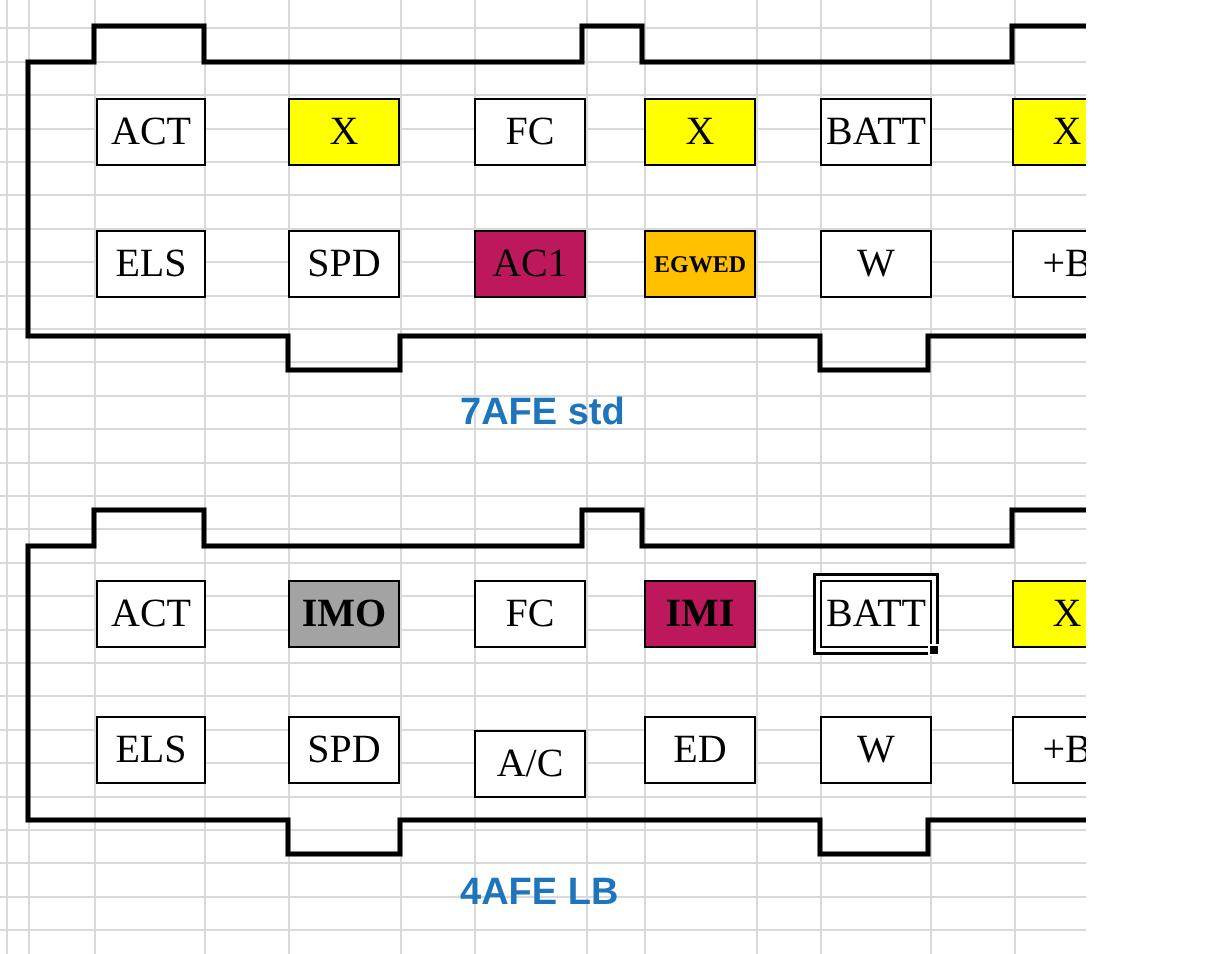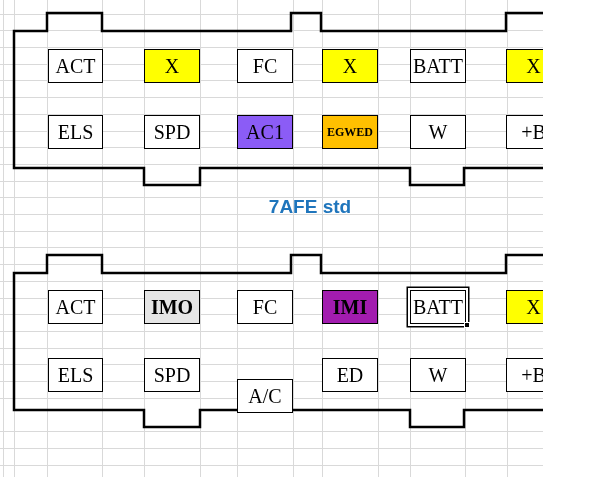--- a/index.html
+++ b/index.html
@@ -23,21 +23,21 @@
     font-size:20px;color:#000;white-space:nowrap;line-height:1;
   }
   .cell.bold{font-weight:bold;}
   .cell.two-line{flex-direction:row;font-size:12px;font-weight:bold;line-height:13px;}
   .cell.selected{box-shadow:0 0 0 2px #fff, 0 0 0 3.5px #000;}
   .handle{
     position:absolute;right:-5px;bottom:-5px;width:6px;height:6px;
     background:#000;border:1px solid #fff;box-sizing:border-box;z-index:4;
   }
   .caption{
-    position:absolute;left:230px;width:160px;z-index:3;text-align:center;
+    position:absolute;left:230px;width:160px;z-index:3;text-align:left;
     font-family:"Liberation Sans",sans-serif;font-weight:bold;font-size:19px;
     color:var(--blue);
   }
 </style>
 </head>
 <body>
 
 <div class="stage" style="--blue: #1F75BC; --grid: #D9D9D9;">
 
   <div class="hgrid"></div>
@@ -66,38 +66,39 @@
 
   <div id="cells-0">
       <div class="cell" style="left: 48px; top: 48.5px; width: 55px; height: 34px; background: rgb(255, 255, 255);">ACT</div>
       <div class="cell" style="left: 144px; top: 48.5px; width: 56px; height: 34px; background: rgb(255, 255, 0);">X</div>
       <div class="cell" style="left: 237px; top: 48.5px; width: 56px; height: 34px; background: rgb(255, 255, 255);">FC</div>
       <div class="cell" style="left: 322px; top: 48.5px; width: 56px; height: 34px; background: rgb(255, 255, 0);">X</div>
       <div class="cell" style="left: 410px; top: 48.5px; width: 56px; height: 34px; background: rgb(255, 255, 255);">BATT</div>
       <div class="cell" style="left: 506px; top: 48.5px; width: 55px; height: 34px; background: rgb(255, 255, 0);">X</div>
       <div class="cell" style="left: 48px; top: 115px; width: 55px; height: 34px; background: rgb(255, 255, 255);">ELS</div>
       <div class="cell" style="left: 144px; top: 115px; width: 56px; height: 34px; background: rgb(255, 255, 255);">SPD</div>
-      <div class="cell" style="left: 237px; top: 115px; width: 56px; height: 34px; background: #8b5cf6;">AC1</div>
+      <div class="cell" style="left: 237px; top: 115px; width: 56px; height: 34px; background: #be185d;">AC1</div>
       <div class="cell bold two-line" style="left: 322px; top: 115px; width: 56px; height: 34px; background: rgb(255, 192, 0);">
         <span>EGW</span>
         <span>ED</span>
       </div>
       <div class="cell" style="left: 410px; top: 115px; width: 56px; height: 34px; background: rgb(255, 255, 255);">W</div>
       <div class="cell" style="left: 506px; top: 115px; width: 55px; height: 34px; background: rgb(255, 255, 255);">+B</div>
     </div>
   <div id="cells-1">
       <div class="cell" style="left: 48px; top: 289.5px; width: 55px; height: 34px; background: rgb(255, 255, 255);">ACT</div>
-      <div class="cell bold" style="left: 144px; top: 289.5px; width: 56px; height: 34px; background: #e5e5e5;">IMO</div>
+      <div class="cell bold" style="left: 144px; top: 289.5px; width: 56px; height: 34px; background: #a3a3a3;">IMO</div>
       <div class="cell" style="left: 237px; top: 289.5px; width: 56px; height: 34px; background: rgb(255, 255, 255);">FC</div>
-      <div class="cell bold" style="left: 322px; top: 289.5px; width: 56px; height: 34px; background: #a21caf;">IMI</div>
+      <div class="cell bold" style="left: 322px; top: 289.5px; width: 56px; height: 34px; background: #be185d;">IMI</div>
       <div class="cell selected" style="left: 410px; top: 289.5px; width: 56px; height: 34px; background: rgb(255, 255, 255);">BATT<span class="handle"></span></div>
       <div class="cell" style="left: 506px; top: 289.5px; width: 55px; height: 34px; background: rgb(255, 255, 0);">X</div>
       <div class="cell" style="left: 48px; top: 357.5px; width: 55px; height: 34px; background: rgb(255, 255, 255);">ELS</div>
       <div class="cell" style="left: 144px; top: 357.5px; width: 56px; height: 34px; background: rgb(255, 255, 255);">SPD</div>
-      <div class="cell" style="left: 237px; top: 379px; width: 56px; height: 34px; background: rgb(255, 255, 255);">A/C</div>
+      <div class="cell" style="left: 237px; top: 365px; width: 56px; height: 34px; background: rgb(255, 255, 255);">A/C</div>
       <div class="cell" style="left: 322px; top: 357.5px; width: 56px; height: 34px; background: rgb(255, 255, 255);">ED</div>
       <div class="cell" style="left: 410px; top: 357.5px; width: 56px; height: 34px; background: rgb(255, 255, 255);">W</div>
       <div class="cell" style="left: 506px; top: 357.5px; width: 55px; height: 34px; background: rgb(255, 255, 255);">+B</div>
     </div>
 
   <div class="caption" style="top:196px">7AFE std</div>
+  <div class="caption" style="top:436px">4AFE LB</div>
 
 </div>
 
 </body></html>

